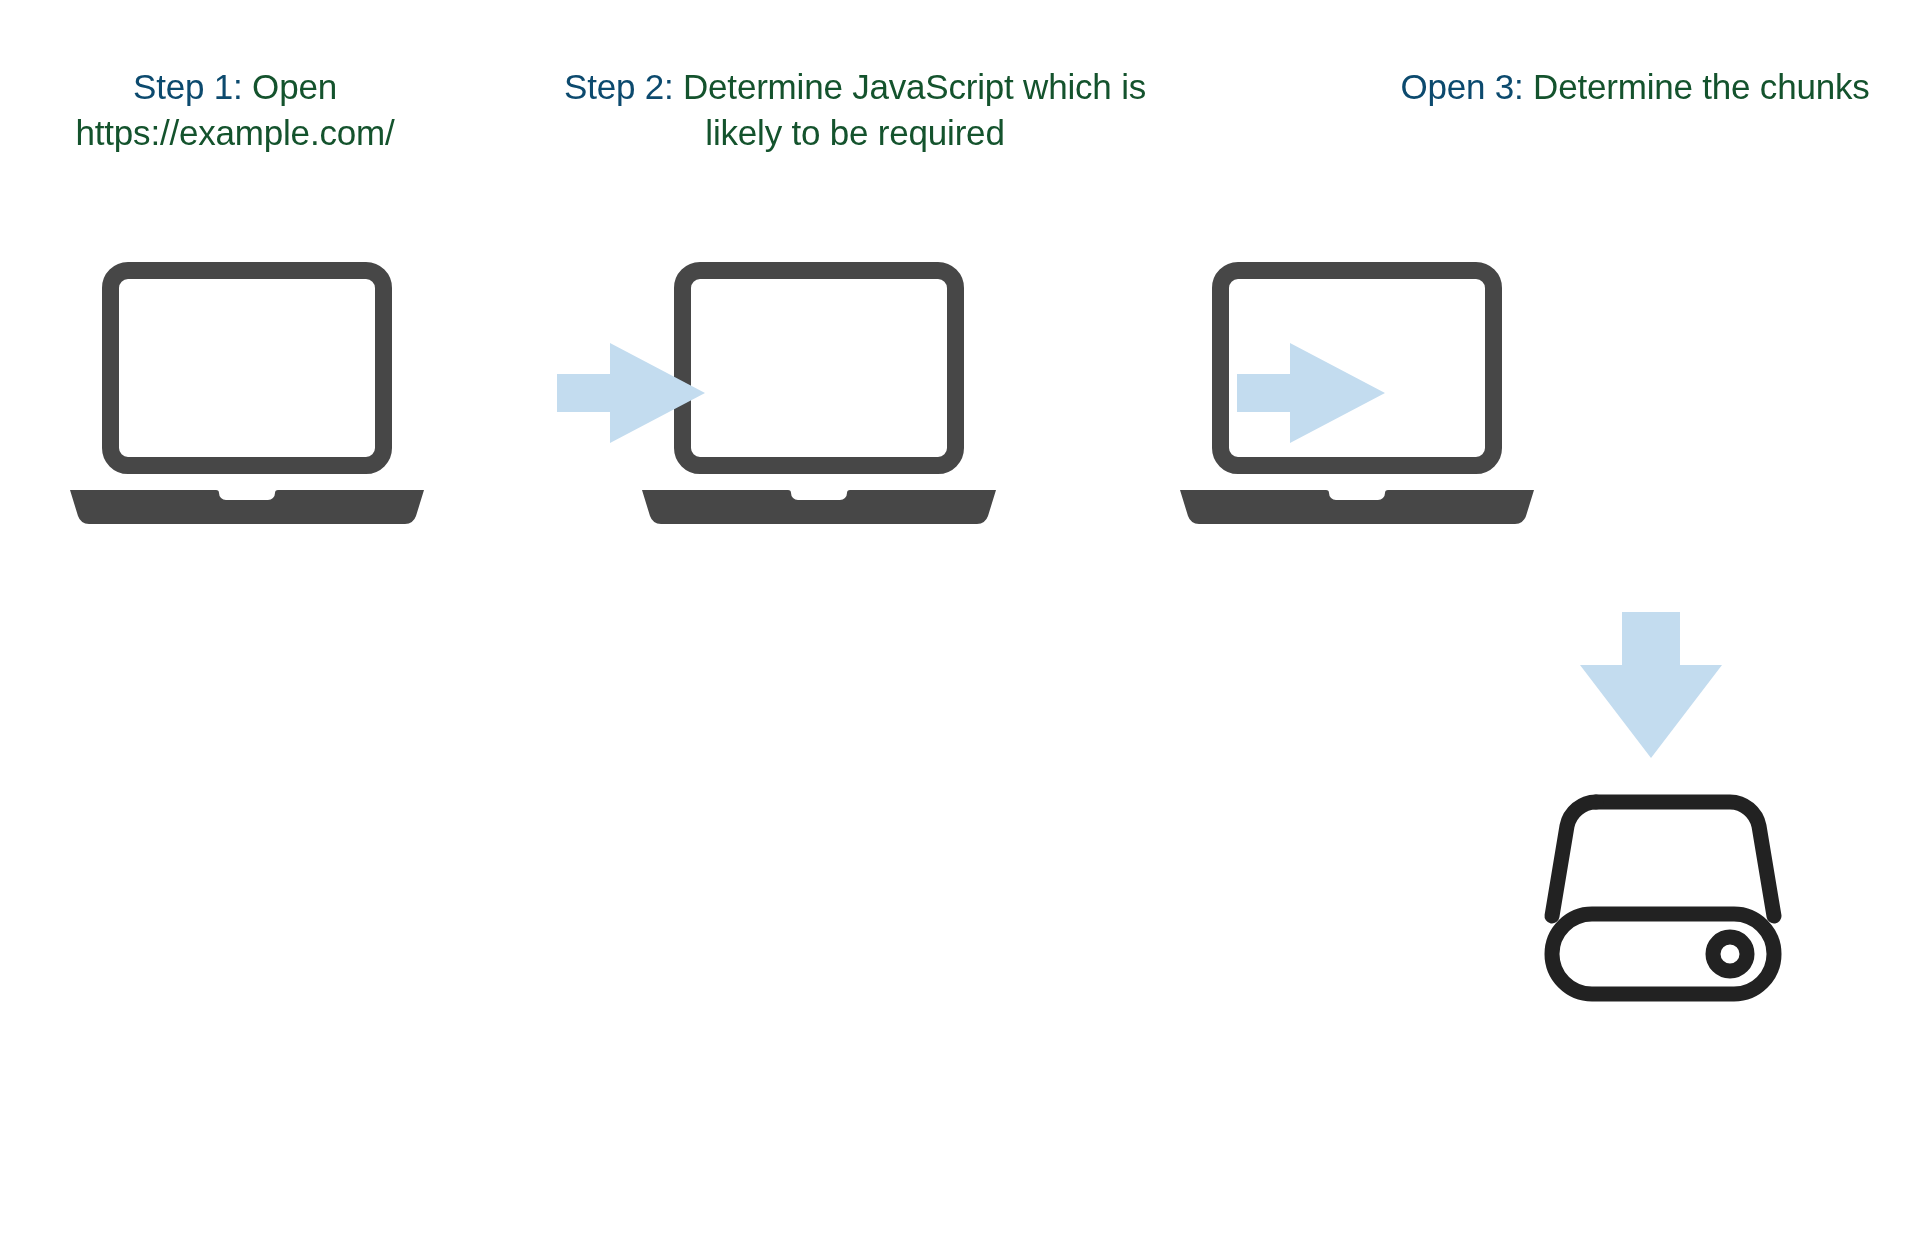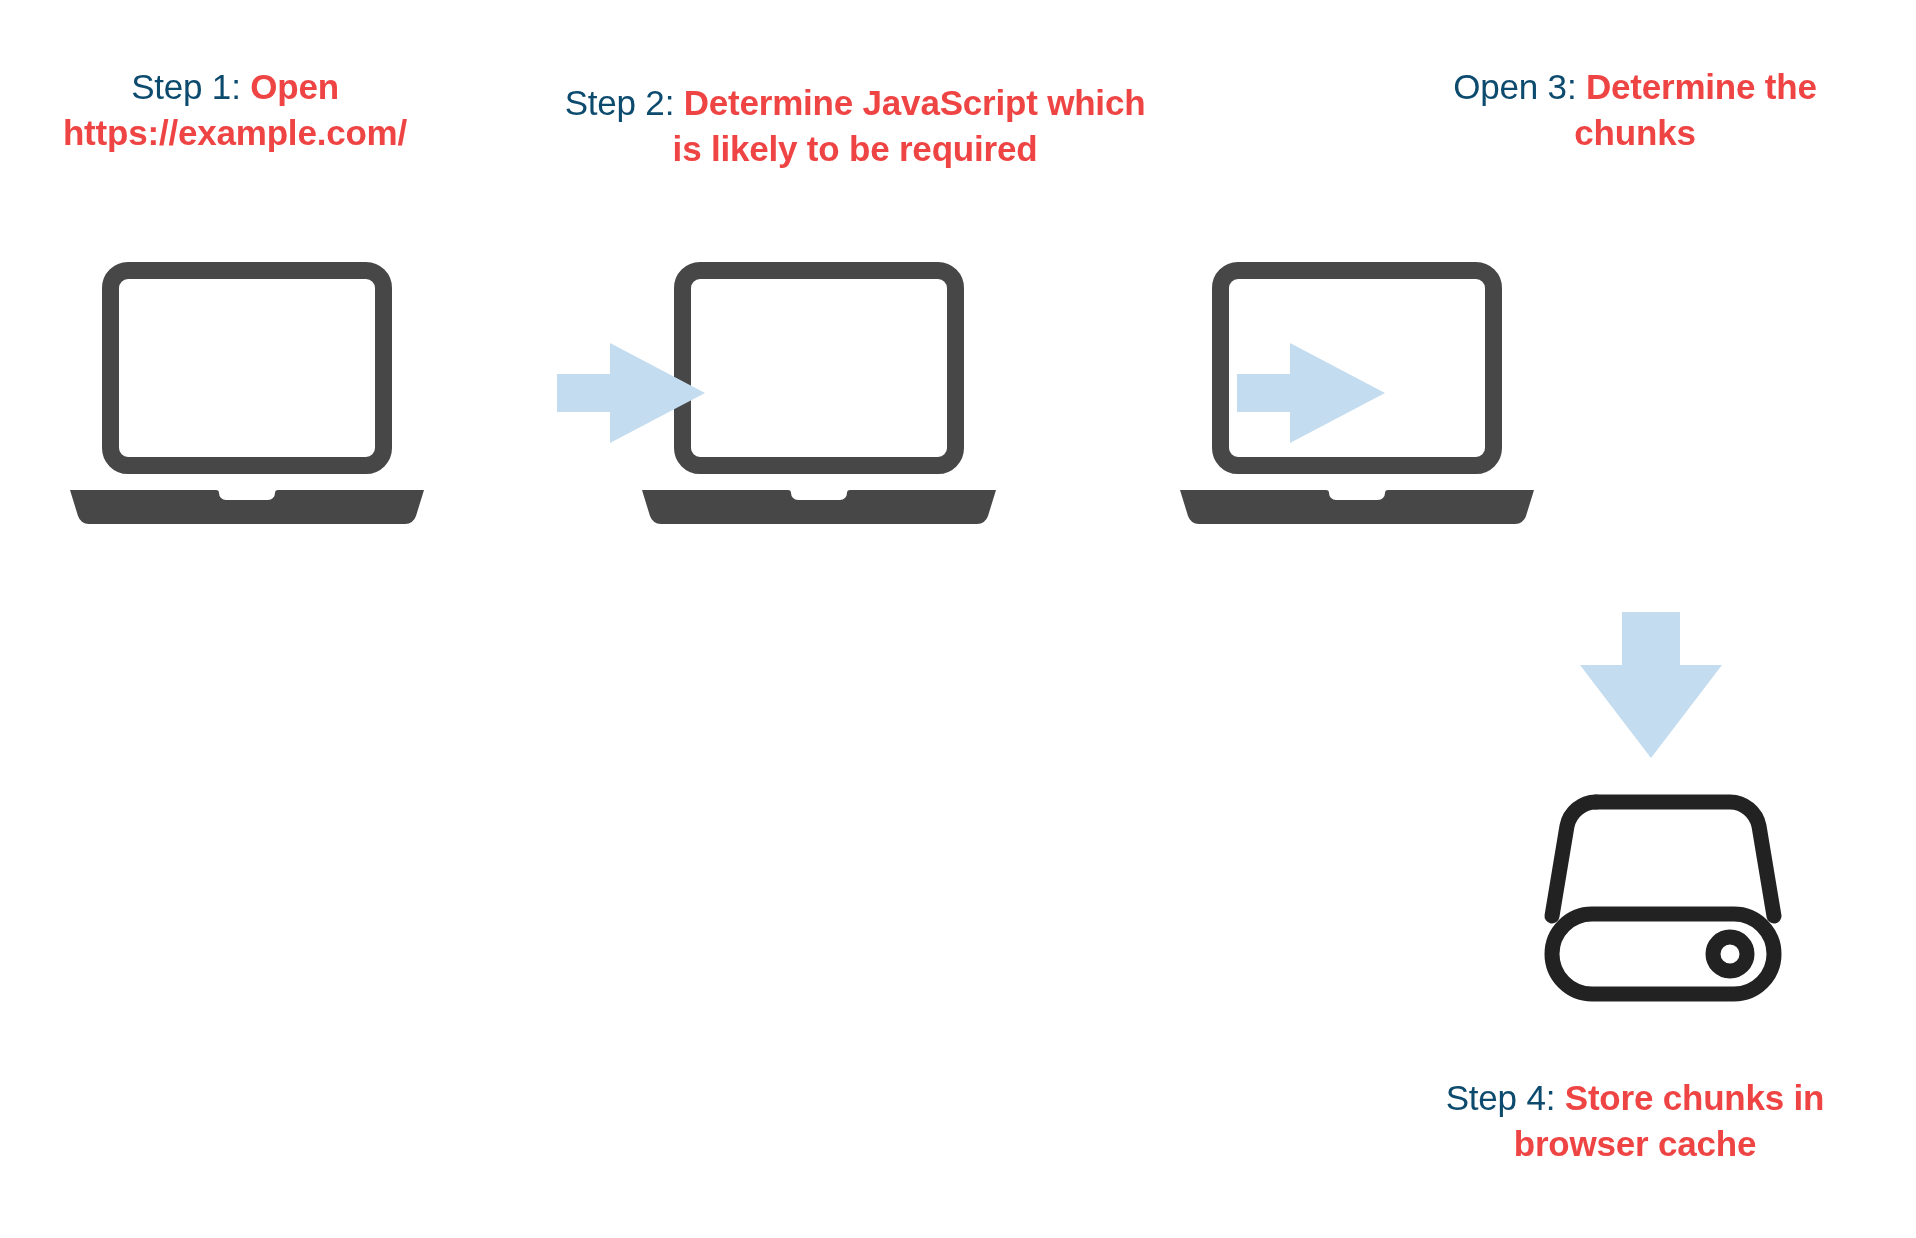--- a/index.html
+++ b/index.html
@@ -28,26 +28,26 @@
     text-align: center;
     font-size: 35px;
     line-height: 1.30;
     letter-spacing: -0.2px;
   }
   .caption .pfx {
     color: #0c4a6e;
     font-weight: 400;
   }
   .caption .body {
-    color: #ef4444;
-    font-weight: 700;
+    color: #14532d;
+    font-weight: 400;
   }
 
   #caption-1 { left: 10px;   top: 64px;  width: 450px; }
-  #caption-2 { left: 560px;  top: 64px;  width: 590px; margin-top: 16px; }
+  #caption-2 { left: 560px;  top: 64px;  width: 590px; }
   #caption-3 { left: 1400px; top: 64px;  width: 470px; }
   #caption-4 { left: 1400px; top: 1075px; width: 470px; }
 
   
   .laptop { position: absolute; }
   .laptop .lid {
     position: absolute;
     left: 34px;
     top: 0;
     width: 290px;
@@ -97,24 +97,20 @@
   <div class="caption" id="caption-2">
     <span class="pfx">Step 2:</span>
     <span class="body">Determine JavaScript which is likely to be required</span>
   </div>
 
   <div class="caption" id="caption-3">
     <span class="pfx">Open 3:</span>
     <span class="body">Determine the chunks</span>
   </div>
 
-  <div class="caption" id="caption-4">
-    <span class="pfx">Step 4:</span>
-    <span class="body">Store chunks in browser cache</span>
-  </div>
 
   <div class="laptop" id="laptop-1">
     <div class="lid"></div>
     <div class="base">
       <svg width="358" height="34" viewBox="0 0 358 34">
         <path d="M2 0 H148 a3 3 0 0 1 3 3 a7 7 0 0 0 7 7 h42 a7 7 0 0 0 7 -7 a3 3 0 0 1 3 -3 H356 L348 26 a12 12 0 0 1 -11 8 H21 a12 12 0 0 1 -11 -8 Z" fill="#474747"></path>
       </svg>
     </div>
   </div>
 

